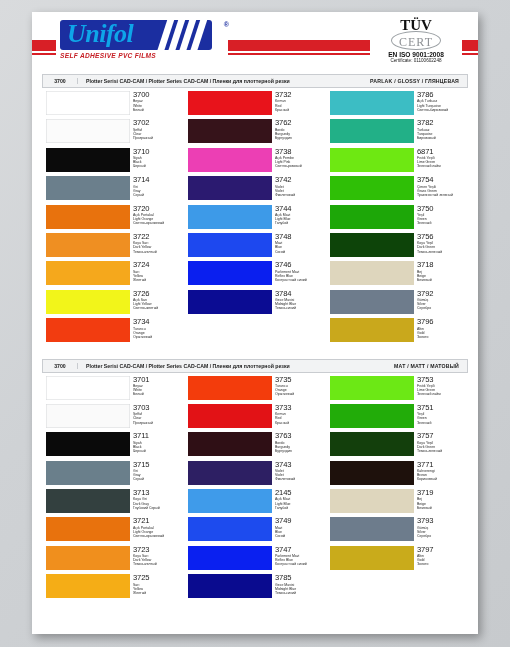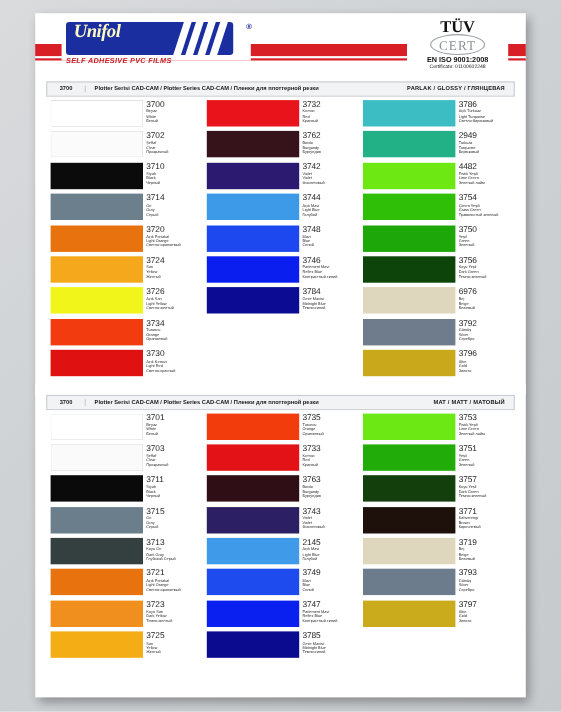--- a/index.html
+++ b/index.html
@@ -19,21 +19,21 @@
   
   .header{position:relative;height:62px;}
   .logo-wrap{position:absolute;left:28px;top:8px;width:160px;}
   .logo-box{
     position:relative;width:152px;height:30px;background:#1b2ea0;
     border-radius:3px;overflow:hidden;
   }
   .logo-text{
     position:absolute;left:7px;top:-1px;
     font-family:"Liberation Serif",serif;
-    font-style:italic;font-weight:bold;font-size:17px;color:#fef9c3;
+    font-style:italic;font-weight:bold;font-size:26px;color:#0ea5e9;
     letter-spacing:-.5px;
   }
   .logo-bars{position:absolute;right:8px;top:0;width:42px;height:30px;}
   .logo-bars i{
     position:absolute;top:-3px;display:block;width:7px;height:38px;
     background:#ffffff;transform:skewX(-18deg);
   }
   .logo-reg{
     position:absolute;right:-9px;top:1px;font-size:7px;color:#1b2ea0;font-weight:bold;
   }
@@ -173,20 +173,29 @@
             <div class="row">
               <div class="sw" style="background:#e8720d"></div>
               <div class="meta">
                 <div class="code">3720</div>
                 <div class="nm">Açık Portakal</div>
                 <div class="nm">Light Orange</div>
                 <div class="nm">Светло-оранжевый</div>
               </div>
             </div>
             <div class="row">
+              <div class="sw" style="background:#ef8f22"></div>
+              <div class="meta">
+                <div class="code">3722</div>
+                <div class="nm">Koyu Sarı</div>
+                <div class="nm">Dark Yellow</div>
+                <div class="nm">Темно-желтый</div>
+              </div>
+            </div>
+            <div class="row">
               <div class="sw" style="background:#f5a81c"></div>
               <div class="meta">
                 <div class="code">3724</div>
                 <div class="nm">Sarı</div>
                 <div class="nm">Yellow</div>
                 <div class="nm">Желтый</div>
               </div>
             </div>
             <div class="row">
               <div class="sw" style="background:#f2f51a"></div>
@@ -199,29 +208,20 @@
             </div>
             <div class="row">
               <div class="sw" style="background:#f23c10"></div>
               <div class="meta">
                 <div class="code">3734</div>
                 <div class="nm">Turuncu</div>
                 <div class="nm">Orange</div>
                 <div class="nm">Оранжевый</div>
               </div>
             </div>
-            <div class="row">
-              <div class="sw" style="background:#e01111"></div>
-              <div class="meta">
-                <div class="code">3730</div>
-                <div class="nm">Açık Kırmızı</div>
-                <div class="nm">Light Red</div>
-                <div class="nm">Светло-красный</div>
-              </div>
-            </div>
           </div>
           <div class="col">
             <div class="row">
               <div class="sw" style="background:#e8131b"></div>
               <div class="meta">
                 <div class="code">3732</div>
                 <div class="nm">Kırmızı</div>
                 <div class="nm">Red</div>
                 <div class="nm">Красный</div>
               </div>
@@ -229,20 +229,29 @@
             <div class="row">
               <div class="sw" style="background:#36131a"></div>
               <div class="meta">
                 <div class="code">3762</div>
                 <div class="nm">Bordo</div>
                 <div class="nm">Burgundy</div>
                 <div class="nm">Бургундия</div>
               </div>
             </div>
             <div class="row">
+              <div class="sw" style="background:#ec3fb4"></div>
+              <div class="meta">
+                <div class="code">3738</div>
+                <div class="nm">Açık Pembe</div>
+                <div class="nm">Light Pink</div>
+                <div class="nm">Светло-розовый</div>
+              </div>
+            </div>
+            <div class="row">
               <div class="sw" style="background:#2b1a70"></div>
               <div class="meta">
                 <div class="code">3742</div>
                 <div class="nm">Violet</div>
                 <div class="nm">Violet</div>
                 <div class="nm">Фиолетовый</div>
               </div>
             </div>
             <div class="row">
               <div class="sw" style="background:#3d9ae8"></div>
@@ -287,30 +296,30 @@
               <div class="meta">
                 <div class="code">3786</div>
                 <div class="nm">Açık Turkuaz</div>
                 <div class="nm">Light Turquoise</div>
                 <div class="nm">Светло-бирюзовый</div>
               </div>
             </div>
             <div class="row">
               <div class="sw" style="background:#22b087"></div>
               <div class="meta">
-                <div class="code">2949</div>
+                <div class="code">3782</div>
                 <div class="nm">Turkuaz</div>
                 <div class="nm">Turquoise</div>
                 <div class="nm">Бирюзовый</div>
               </div>
             </div>
             <div class="row">
               <div class="sw" style="background:#6ee812"></div>
               <div class="meta">
-                <div class="code">4482</div>
+                <div class="code">6871</div>
                 <div class="nm">Fıstık Yeşili</div>
                 <div class="nm">Lime Green</div>
                 <div class="nm">Зеленый лайм</div>
               </div>
             </div>
             <div class="row">
               <div class="sw" style="background:#2fbf06"></div>
               <div class="meta">
                 <div class="code">3754</div>
                 <div class="nm">Çimen Yeşili</div>
@@ -332,21 +341,21 @@
               <div class="meta">
                 <div class="code">3756</div>
                 <div class="nm">Koyu Yeşil</div>
                 <div class="nm">Dark Green</div>
                 <div class="nm">Темно-зеленый</div>
               </div>
             </div>
             <div class="row">
               <div class="sw" style="background:#ded6bd"></div>
               <div class="meta">
-                <div class="code">6976</div>
+                <div class="code">3718</div>
                 <div class="nm">Bej</div>
                 <div class="nm">Beige</div>
                 <div class="nm">Бежевый</div>
               </div>
             </div>
             <div class="row">
               <div class="sw" style="background:#6e7c8c"></div>
               <div class="meta">
                 <div class="code">3792</div>
                 <div class="nm">Gümüş</div>

